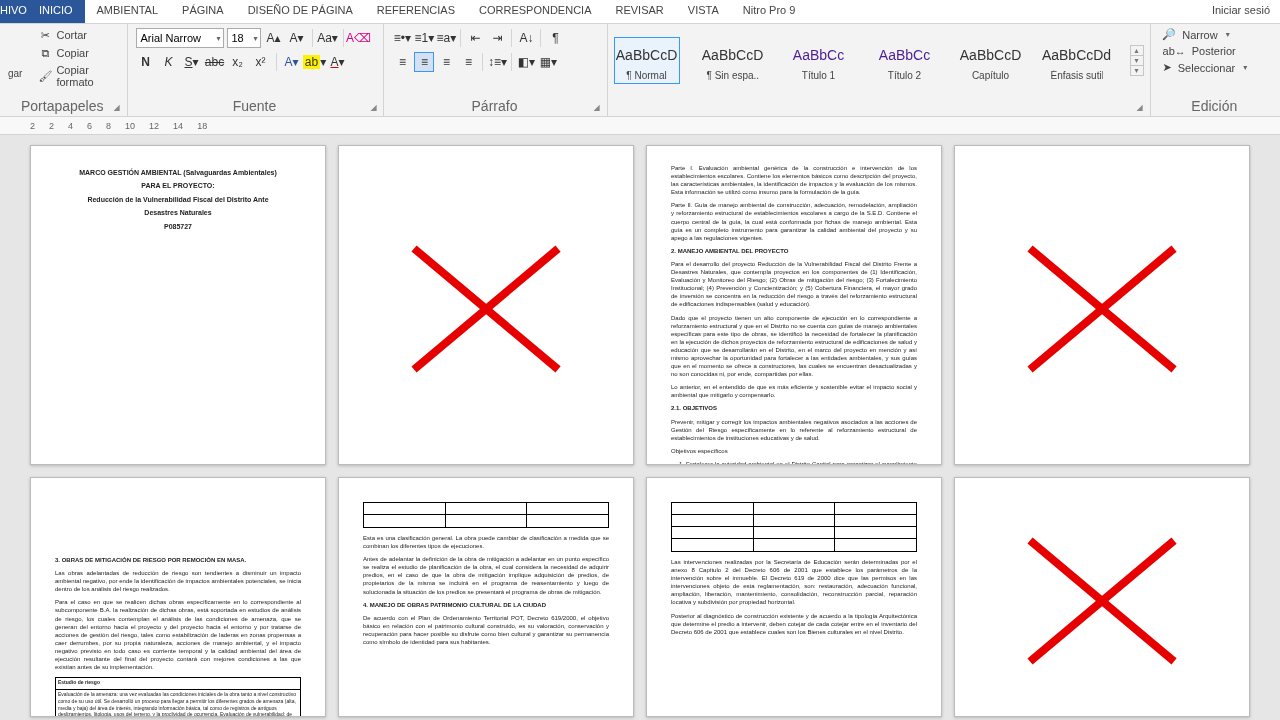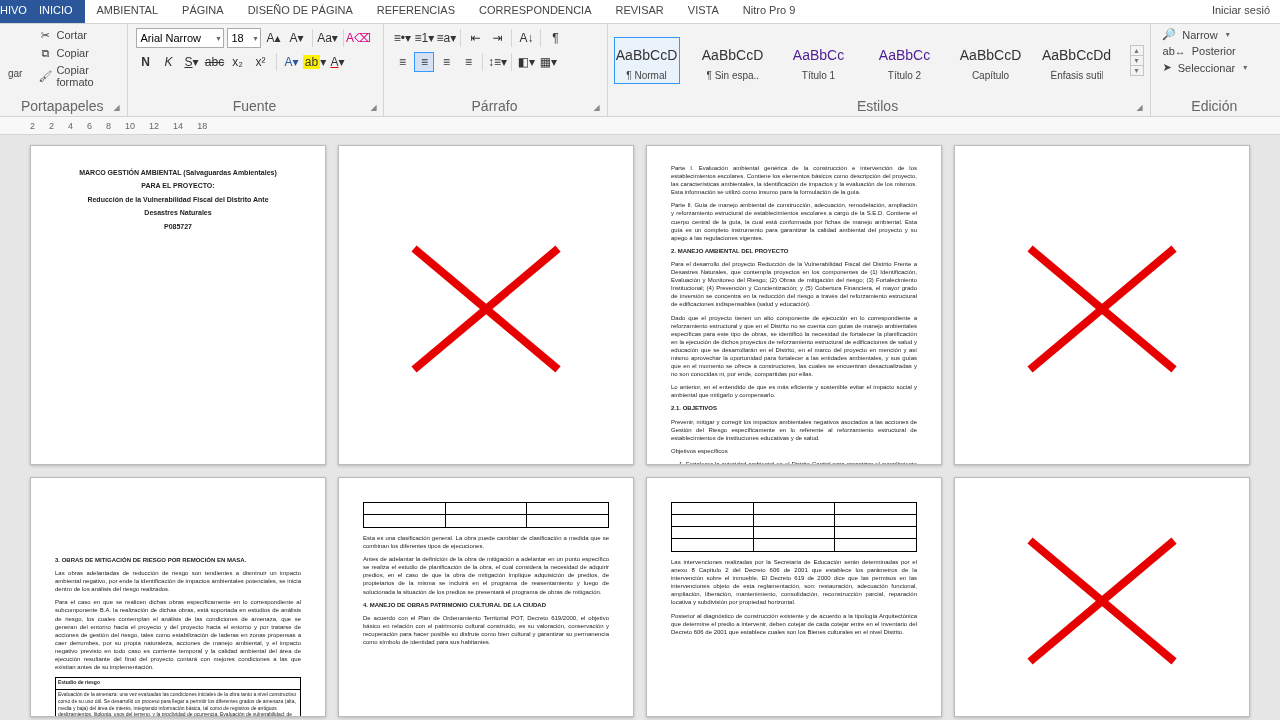--- a/index.html
+++ b/index.html
@@ -217,21 +217,20 @@
         <div class="style-item">
           <div class="style-prev italic">AaBbCcDd</div>
           <div class="style-name">Énfasis sutil</div>
         </div>
         <div class="gal-handle">
           <span>▴</span>
           <span>▾</span>
           <span>▾</span>
         </div>
       </div>
-    <div class="group-label">Estilos</div>
     <div class="group-arrow">◢</div>
   </div>
 
   <div class="group" style="width:130px;border-right:none">
     <div class="edit-body">
       <div class="edit-row">
         <span>🔎</span>
         <span>Narrow</span>
           <span class="dd">▾</span>
       </div>

